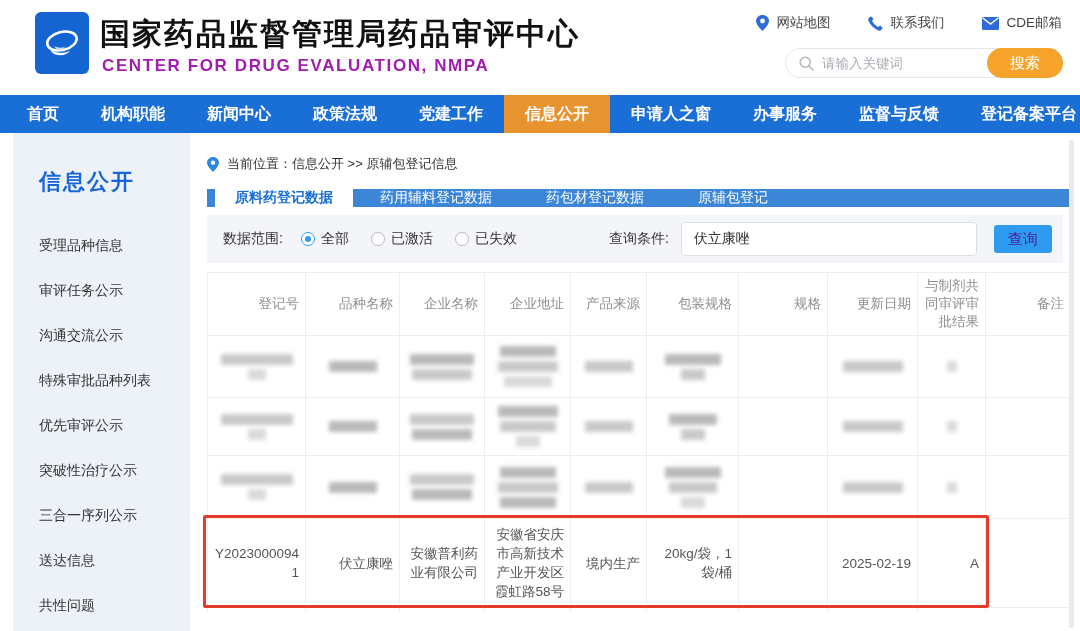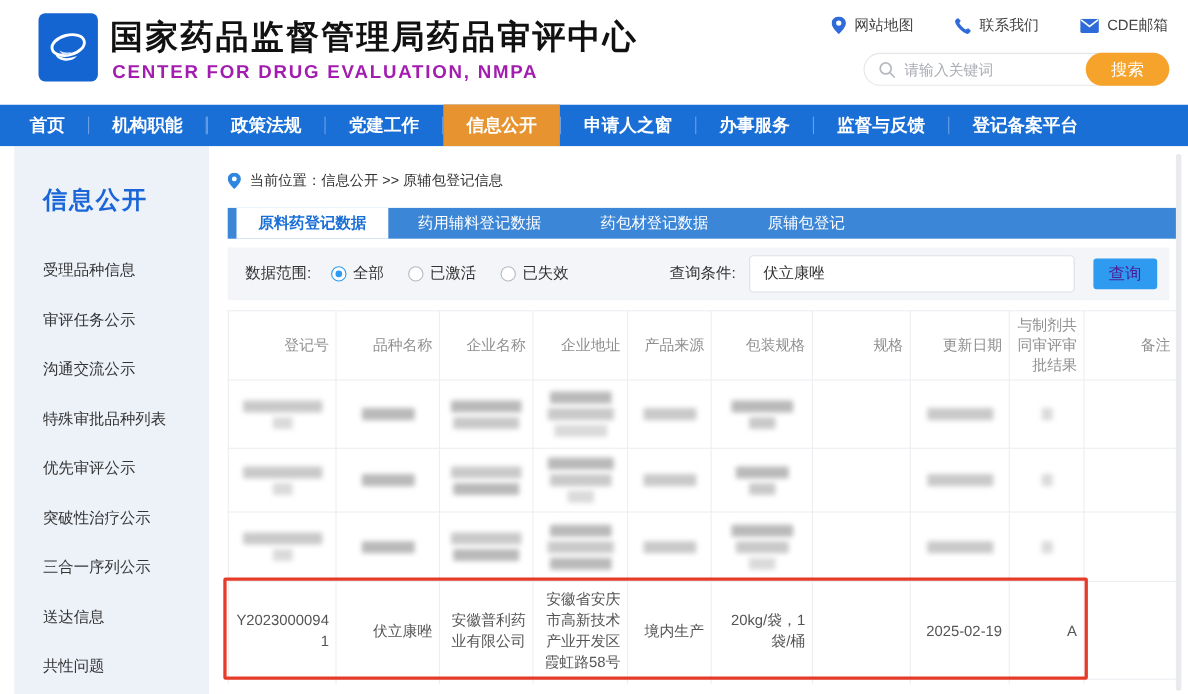--- a/index.html
+++ b/index.html
@@ -30,21 +30,21 @@
   .content { display:flex; width:1080px; height:498px; }
   .gutter { width:13px; background:#fff; }
   .sidebar { width:177px; background:#edf1f8; padding:34px 0 0 26px; }
   .sidebar-title { font-size:22px; font-weight:bold; color:#1a66d9; letter-spacing:2px; margin-bottom:40px; }
   .sidebar-item { font-size:14px; color:#333; margin-bottom:27px; cursor:pointer; white-space:nowrap; }
 
   .main { flex:1; background:#fff; padding:22px 0 0 17px; position:relative; }
 
   .breadcrumb { display:flex; align-items:center; gap:8px; font-size:13px; color:#333; margin-bottom:16px; }
 
-  .tabbar { width:863px; height:28px; background:#3c86d8; display:flex; align-items:stretch; }
+  .tabbar { width:863px; height:18px; background:#3c86d8; display:flex; align-items:stretch; }
   .tab { display:flex; align-items:center; padding:0 27px; color:#fff; font-size:14px; cursor:pointer; white-space:nowrap; }
   .tab.active { background:#fff; color:#1a6fd6; font-weight:bold; margin-left:8px; padding:0 20px; }
 
   .filterbar { width:856px; height:48px; background:#f4f5f8; margin-top:8px; display:flex; align-items:center; font-size:14px; color:#333; }
   .filter-label { margin-left:16px; white-space:nowrap; }
   .radio-group { display:flex; align-items:center; gap:22px; margin-left:18px; }
   .radio { display:flex; align-items:center; gap:6px; cursor:pointer; white-space:nowrap; }
   .radio-dot { width:14px; height:14px; border-radius:50%; border:1px solid #b6babf; background:#fff; position:relative; }
   .radio.checked .radio-dot { border-color:#2e9bf0; }
   .radio.checked .radio-dot::after { content:""; position:absolute; left:3px; top:3px; width:6px; height:6px; border-radius:50%; background:#2e9bf0; }
@@ -117,20 +117,21 @@
     <input class="search-input" placeholder="请输入关键词" style="">
     <button class="search-btn">搜索</button>
   </div>
 </div>
 
 <div class="nav">
   <div class="nav-item">首页</div>
   <div class="nav-sep"></div>
   <div class="nav-item">机构职能</div>
   <div class="nav-sep"></div>
+  <div class="nav-item">新闻中心</div>
   <div class="nav-sep"></div>
   <div class="nav-item">政策法规</div>
   <div class="nav-sep"></div>
   <div class="nav-item">党建工作</div>
   <div class="nav-sep"></div>
   <div class="nav-item active">信息公开</div>
   <div class="nav-sep"></div>
   <div class="nav-item">申请人之窗</div>
   <div class="nav-sep"></div>
   <div class="nav-item">办事服务</div>

